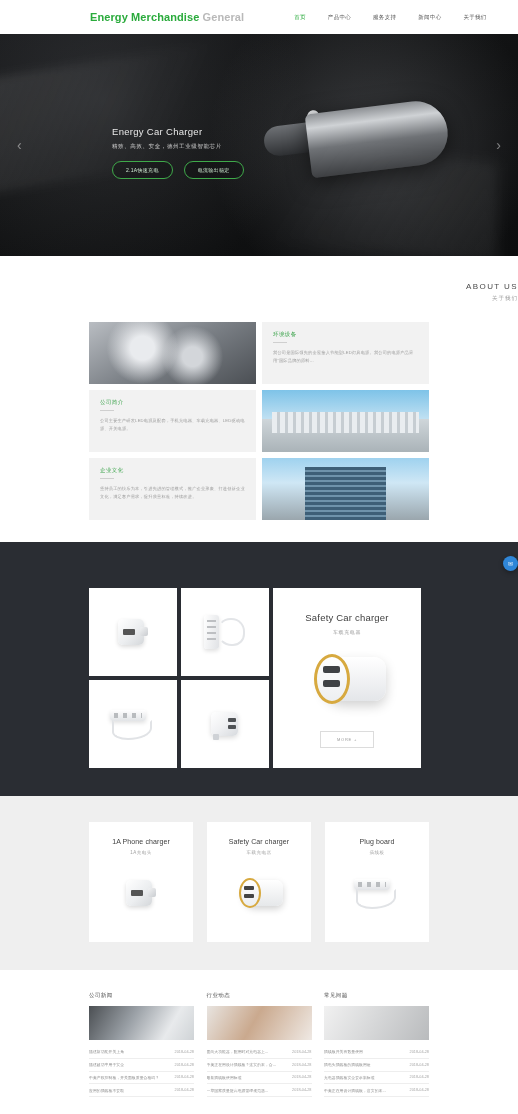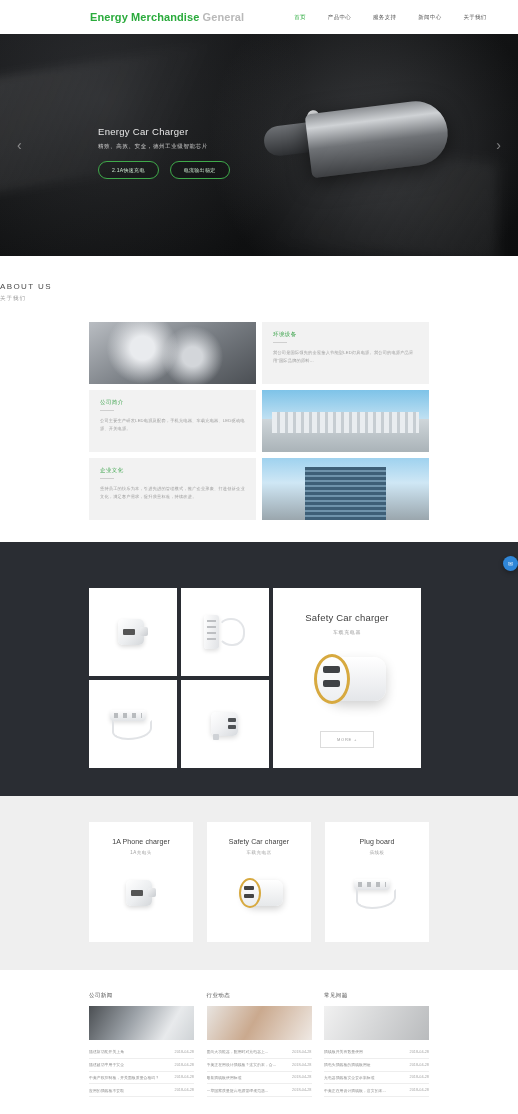--- a/index.html
+++ b/index.html
@@ -58,21 +58,21 @@
     position:absolute; left:14px; top:30px; width:60px; height:30px;
     border-radius:16px 4px 4px 16px;
     background:linear-gradient(180deg,#6e7175,#2e3033);
     transform:rotate(-7deg);
   }
   .charger .ring {
     position:absolute; left:60px; top:16px; width:12px; height:56px;
     border-radius:6px; background:linear-gradient(180deg,#e6e8ea,#85888c);
     transform:rotate(-7deg);
   }
-  .hero-copy { position:absolute; left:98px; top:92px; z-index:5; }
+  .hero-copy { position:absolute; left:112px; top:92px; z-index:5; }
   .hero-eyebrow {
     color:#e8e8e8; font-size:9.5px; letter-spacing:.3px; margin-bottom:6px; font-weight:400;
   }
   .hero-title {
     color:#fff; font-size:24px; font-weight:bold; letter-spacing:2px;
     line-height:1.15; margin-bottom:7px; text-shadow:0 2px 6px rgba(0,0,0,.5);
     position:relative;
   }
   .bolt {
     position:absolute; left:92px; top:-3px; width:13px; height:22px; color:#3fcc4a;
@@ -87,21 +87,21 @@
     border-radius:11px; padding:5px 13px; background:rgba(0,0,0,.18); white-space:nowrap;
   }
   .hero-arrow {
     position:absolute; top:50%; transform:translateY(-50%);
     color:rgba(255,255,255,.45); font-size:14px; line-height:1; cursor:pointer; z-index:8;
   }
   .hero-arrow.left { left:17px; }
   .hero-arrow.right { right:17px; }
 
   
-  .sec-head { text-align:left; }
+  .sec-head { text-align:right; }
   .sec-head .en {
     font-size:8px; letter-spacing:1.4px; color:#4a4a4a; font-weight:400;
   }
   .sec-head .cn {
     font-size:5.5px; letter-spacing:1px; color:#9a9a9a; margin-top:4px;
   }
 
   
   .about { background:#fff; padding:26px 0 22px; }
   .about-grid {

